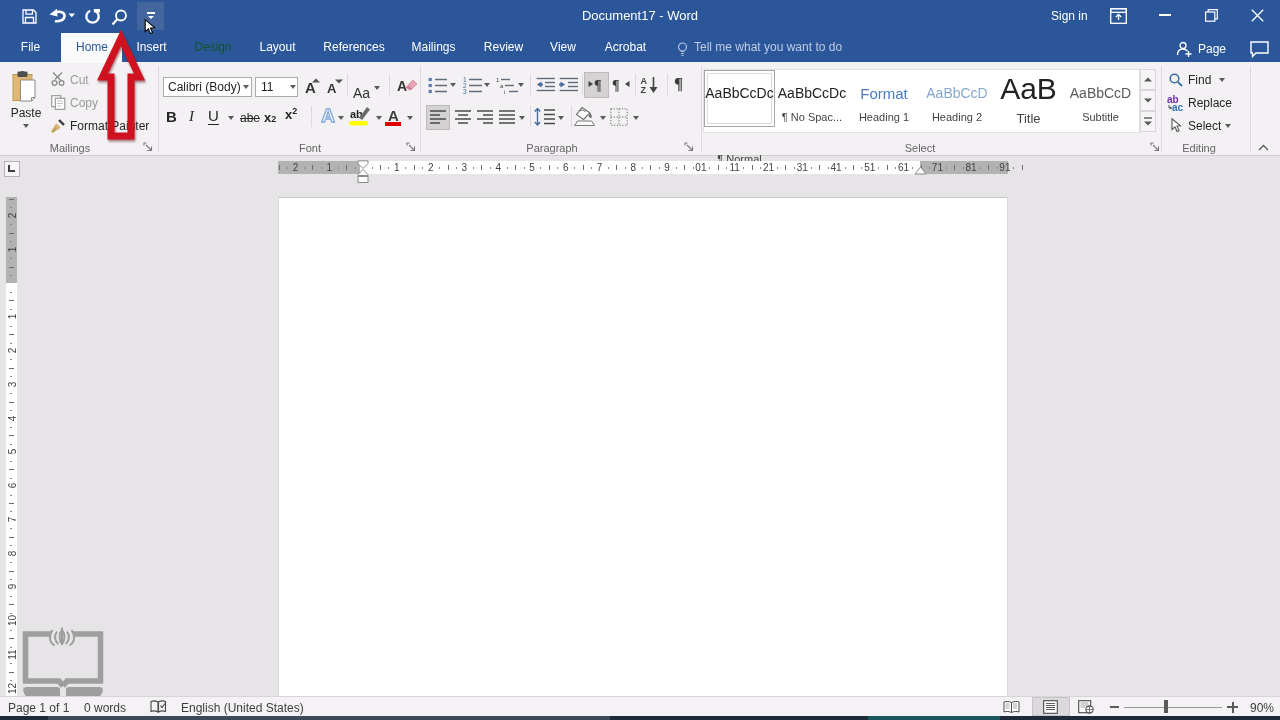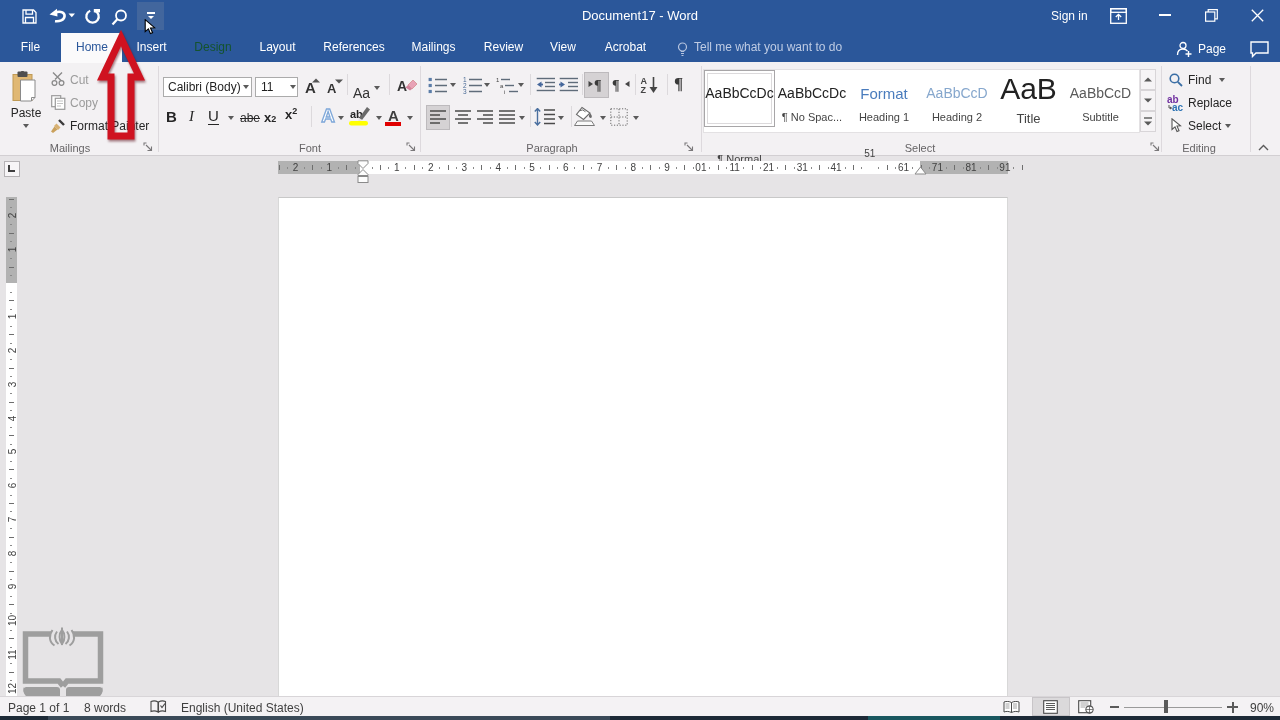--- a/index.html
+++ b/index.html
@@ -367,21 +367,21 @@
 <div class="rulnum" style="left:532.0px;top:161px;transform:translateX(-50%);">5</div>
 <div class="rulnum" style="left:565.8px;top:161px;transform:translateX(-50%);">6</div>
 <div class="rulnum" style="left:599.6px;top:161px;transform:translateX(-50%);">7</div>
 <div class="rulnum" style="left:633.3px;top:161px;transform:translateX(-50%);">8</div>
 <div class="rulnum" style="left:667.1px;top:161px;transform:translateX(-50%);">9</div>
 <div class="rulnum" style="left:700.9px;top:161px;transform:translateX(-50%);">01</div>
 <div class="rulnum" style="left:734.7px;top:161px;transform:translateX(-50%);">11</div>
 <div class="rulnum" style="left:768.5px;top:161px;transform:translateX(-50%);">21</div>
 <div class="rulnum" style="left:802.2px;top:161px;transform:translateX(-50%);">31</div>
 <div class="rulnum" style="left:836.0px;top:161px;transform:translateX(-50%);">41</div>
-<div class="rulnum" style="left:869.8px;top:147px;transform:translateX(-50%);text-align:right;">51</div>
+<div class="rulnum" style="left:869.8px;top:161px;transform:translateX(-50%);text-align:right;">51</div>
 <div class="rulnum" style="left:903.6px;top:161px;transform:translateX(-50%);">61</div>
 <div class="rulnum" style="left:937.4px;top:161px;transform:translateX(-50%);">71</div>
 <div class="rulnum" style="left:971.1px;top:161px;transform:translateX(-50%);">81</div>
 <div class="rulnum" style="left:1004.9px;top:161px;transform:translateX(-50%);">91</div>
 <div class="rulnum" style="left:329.3px;top:161px;transform:translateX(-50%);">1</div>
 <div class="rulnum" style="left:295.5px;top:161px;transform:translateX(-50%);">2</div>
 <div class="tick" style="left:346.2px;"></div>
 <div class="tick" style="left:312.4px;"></div>
 <div class="tick" style="left:278.7px;"></div>
 <div class="tick" style="left:380.0px;"></div>
@@ -533,21 +533,21 @@
 <path d="M42,2.5 V20"></path>
 <path d="M42,5 C38.8,8.5 38.8,15.5 42,19 C45.2,15.5 45.2,8.5 42,5"></path>
 <path d="M37,6.5 C34,10.5 34.5,16 38.5,19"></path>
 <path d="M47,6.5 C50,10.5 49.5,16 45.5,19"></path>
 <path d="M32.5,5 C28.5,10.5 29,17 34.5,20.5"></path>
 <path d="M51.5,5 C55.5,10.5 55,17 49.5,20.5"></path>
 </g>
 </svg>
 <div class="abs" style="left:0;top:696px;width:1280px;height:21px;background:#f4f2f4;border-top:1px solid #d8d5d8;"></div>
 <div class="stxt" style="left:8px;top:701px;">Page 1 of 1</div>
-<div class="stxt" style="left:84px;top:701px;">8 words</div>
+<div class="stxt" style="left:84px;top:701px;">0 words</div>
 <svg class="abs" style="left:150px;top:700px" width="17" height="14" viewBox="0 0 17 14">
 <path d="M1,1.5 C3.5,0.5 6,0.8 8,2 V12 C6,10.8 3.5,10.5 1,11.5 Z" fill="none" stroke="#4a4a4a" stroke-width="1.1"></path>
 <path d="M15.5,1.5 C13,0.5 10.5,0.8 8.5,2 V12 C10.5,10.8 13,10.5 15.5,11.5 Z" fill="none" stroke="#4a4a4a" stroke-width="1.1"></path>
 <path d="M10.5,5.5 l1.5,2 l3,-4" fill="none" stroke="#4a4a4a" stroke-width="1.2"></path>
 </svg>
 <div class="stxt" style="left:181px;top:701px;">English (United States)</div>
 <svg class="abs" style="left:1003px;top:701px" width="17" height="12" viewBox="0 0 17 12">
 <path d="M1,1 C3.5,0 6,0.3 8.5,1.5 C11,0.3 13.5,0 16,1 V11 C13.5,10 11,10.3 8.5,11.5 C6,10.3 3.5,10 1,11 Z" fill="#fff" stroke="#4a4a4a" stroke-width="1"></path>
 <path d="M8.5,1.5 V11.5" stroke="#4a4a4a" stroke-width="1"></path>
 <path d="M2.5,3 h4 M2.5,5 h4 M2.5,7 h4 M10,3 h4 M10,5 h4 M10,7 h4" stroke="#8a8a8a" stroke-width="0.8"></path>

